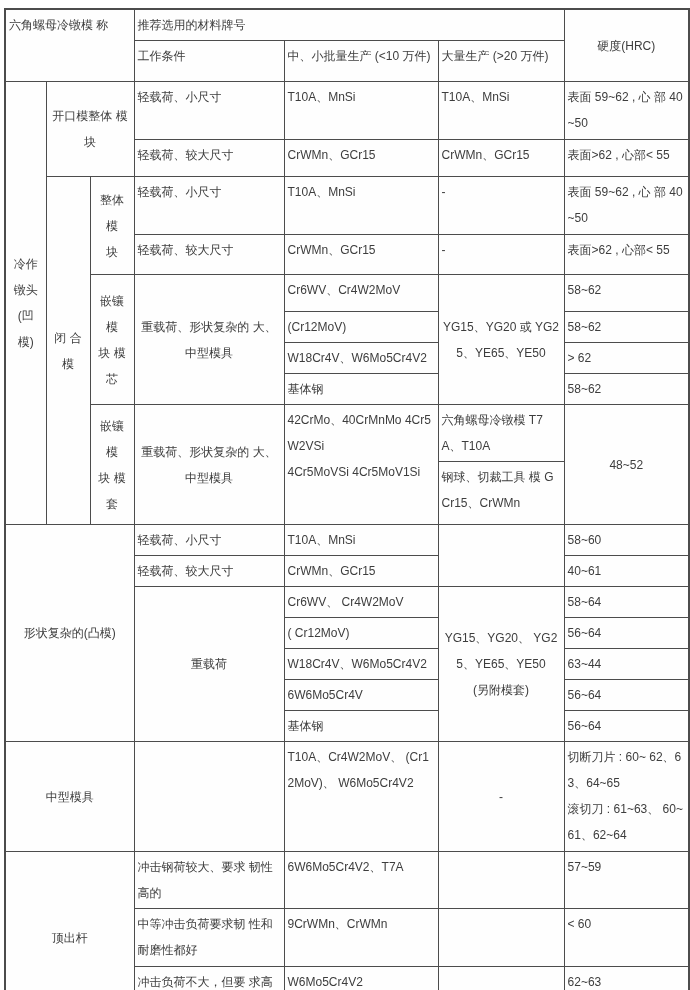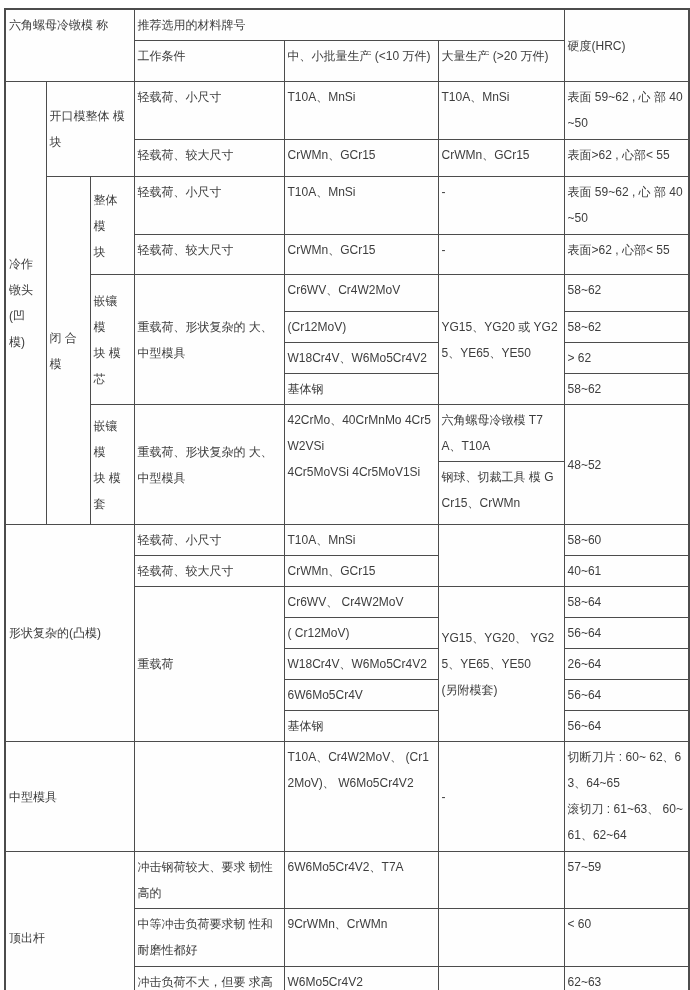--- a/index.html
+++ b/index.html
@@ -5,21 +5,21 @@
   html,body{margin:0;padding:0;background:#ffffff;}
   body{width:690px;height:990px;overflow:hidden;
        font-family:"Liberation Sans","DejaVu Sans",sans-serif;
        color:#3d3d3d;}
   .page{padding:8px 2px 0 4px;}
   table.mat{border-collapse:collapse;table-layout:fixed;width:684px;
             border:2px solid #4c4c4c;background:#fefefe;}
   td{border:1px solid #4c4c4c;vertical-align:top;text-align:left;
      font-size:12px;line-height:26px;padding:2px 3px;
      white-space:pre-line;word-break:break-all;overflow:hidden;}
-  td.vm{vertical-align:middle;}
+  td.vm{vertical-align:middle;text-align:center;}
 </style>
 </head>
 <body>
 
 <div class="page">
 <table class="mat">
   <colgroup>
     <col style="width:41px">
         <col style="width:44px">
         <col style="width:44px">
@@ -128,21 +128,21 @@
     <td rowspan="5" class="vm">YG15、YG20、 YG25、YE65、YE50
 (另附模套)</td>
     <td>58~64</td>
   </tr>
   <tr style="height:27px">
     <td>( Cr12MoV)</td>
     <td>56~64</td>
   </tr>
   <tr style="height:28px">
     <td>W18Cr4V、W6Mo5Cr4V2</td>
-    <td>26~64</td>
+    <td>63~44</td>
   </tr>
   <tr style="height:29px">
     <td>6W6Mo5Cr4V</td>
     <td>56~64</td>
   </tr>
   <tr style="height:28px">
     <td>基体钢</td>
     <td>56~64</td>
   </tr>
 

